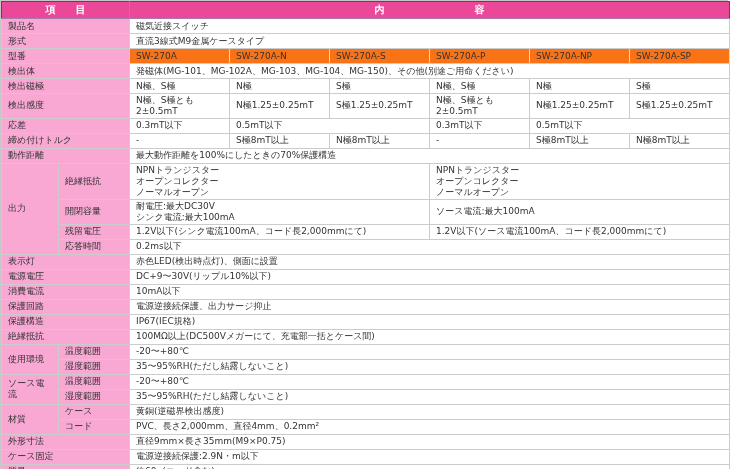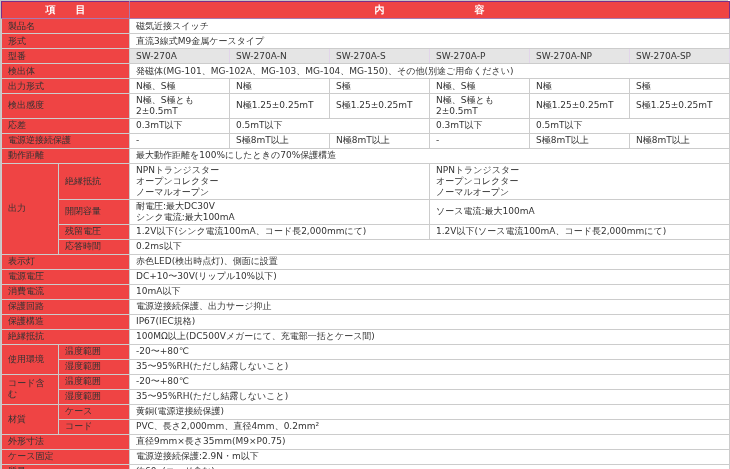--- a/index.html
+++ b/index.html
@@ -19,29 +19,29 @@
     border:1px solid #ccc;
     padding:1px 6px;
     line-height:1.22;
     height:12px;
     vertical-align:middle;
     text-align:left;
     white-space:pre-line;
     overflow:hidden;
   }
   .spec th.h{
-    background:#ef4444;color:#fff;font-weight:bold;
+    background:#ec4899;color:#fff;font-weight:bold;
     text-align:center;font-size:10px;height:14px;
     border-color:#a77bb1;border-top-color:#7b2e87;
   }
   .spec th.h:first-child{border-left-color:#7b2e87;}
   .spec th.h:last-child{border-right-color:#7b2e87;text-align:center;}
-  .spec td.lbl{background:#ef4444;}
+  .spec td.lbl{background:#f9a8d4;}
   .spec td.model{
-    background:#e5e5e5;border-left-color:#e2d5ea;border-right-color:#e2d5ea;
+    background:#f97316;border-left-color:#e2d5ea;border-right-color:#e2d5ea;
     color:#333;
   }
   .spec td.val{background:#fff;}
 </style>
 </head>
 <body>
 
 <div class="page">
   <table class="spec">
     <colgroup>
@@ -80,21 +80,21 @@
       <td class="model">SW-270A-NP</td>
       <td class="model">SW-270A-SP</td>
     </tr>
 
     <tr>
       <td class="lbl" colspan="2">検出体</td>
       <td class="val" colspan="6">発磁体(MG-101、MG-102A、MG-103、MG-104、MG-150)、その他(別途ご用命ください)</td>
     </tr>
 
     <tr>
-      <td class="lbl" colspan="2">出力形式</td>
+      <td class="lbl" colspan="2">検出磁極</td>
       <td class="val">N極、S極</td>
       <td class="val">N極</td>
       <td class="val">S極</td>
       <td class="val">N極、S極</td>
       <td class="val">N極</td>
       <td class="val">S極</td>
     </tr>
 
     <tr>
       <td class="lbl" colspan="2">検出感度</td>
@@ -108,21 +108,21 @@
 
     <tr>
       <td class="lbl" colspan="2">応差</td>
       <td class="val">0.3mT以下</td>
       <td class="val" colspan="2">0.5mT以下</td>
       <td class="val">0.3mT以下</td>
       <td class="val" colspan="2">0.5mT以下</td>
     </tr>
 
     <tr>
-      <td class="lbl" colspan="2">電源逆接続保護</td>
+      <td class="lbl" colspan="2">締め付けトルク</td>
       <td class="val">-</td>
       <td class="val">S極8mT以上</td>
       <td class="val">N極8mT以上</td>
       <td class="val">-</td>
       <td class="val">S極8mT以上</td>
       <td class="val">N極8mT以上</td>
     </tr>
 
     <tr>
       <td class="lbl" colspan="2">動作距離</td>
@@ -155,21 +155,21 @@
       <td class="val" colspan="6">0.2ms以下</td>
     </tr>
 
     <tr>
       <td class="lbl" colspan="2">表示灯</td>
       <td class="val" colspan="6">赤色LED(検出時点灯)、側面に設置</td>
     </tr>
 
     <tr>
       <td class="lbl" colspan="2">電源電圧</td>
-      <td class="val" colspan="6">DC+10〜30V(リップル10%以下)</td>
+      <td class="val" colspan="6">DC+9〜30V(リップル10%以下)</td>
     </tr>
 
     <tr>
       <td class="lbl" colspan="2">消費電流</td>
       <td class="val" colspan="6">10mA以下</td>
     </tr>
 
     <tr>
       <td class="lbl" colspan="2">保護回路</td>
       <td class="val" colspan="6">電源逆接続保護、出力サージ抑止</td>
@@ -189,33 +189,33 @@
       <td class="lbl" rowspan="2">使用環境</td>
       <td class="lbl">温度範囲</td>
       <td class="val" colspan="6">-20〜+80℃</td>
     </tr>
     <tr>
       <td class="lbl">湿度範囲</td>
       <td class="val" colspan="6">35〜95%RH(ただし結露しないこと)</td>
     </tr>
 
     <tr>
-      <td class="lbl" rowspan="2">コード含む</td>
+      <td class="lbl" rowspan="2">ソース電流</td>
       <td class="lbl">温度範囲</td>
       <td class="val" colspan="6">-20〜+80℃</td>
     </tr>
     <tr>
       <td class="lbl">湿度範囲</td>
       <td class="val" colspan="6">35〜95%RH(ただし結露しないこと)</td>
     </tr>
 
     <tr>
       <td class="lbl" rowspan="2">材質</td>
       <td class="lbl">ケース</td>
-      <td class="val" colspan="6">黄銅(電源逆接続保護)</td>
+      <td class="val" colspan="6">黄銅(逆磁界検出感度)</td>
     </tr>
     <tr>
       <td class="lbl">コード</td>
       <td class="val" colspan="6">PVC、長さ2,000mm、直径4mm、0.2mm²</td>
     </tr>
 
     <tr>
       <td class="lbl" colspan="2">外形寸法</td>
       <td class="val" colspan="6">直径9mm×長さ35mm(M9×P0.75)</td>
     </tr>

